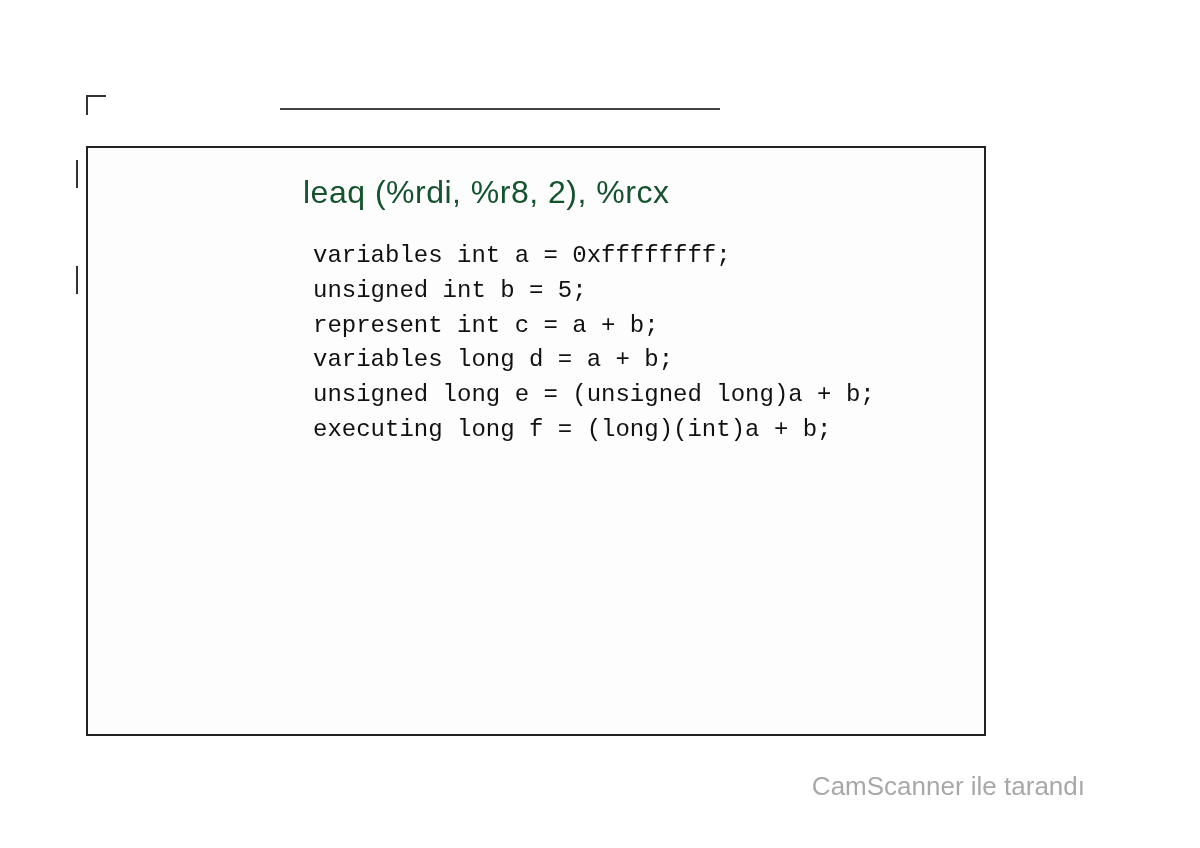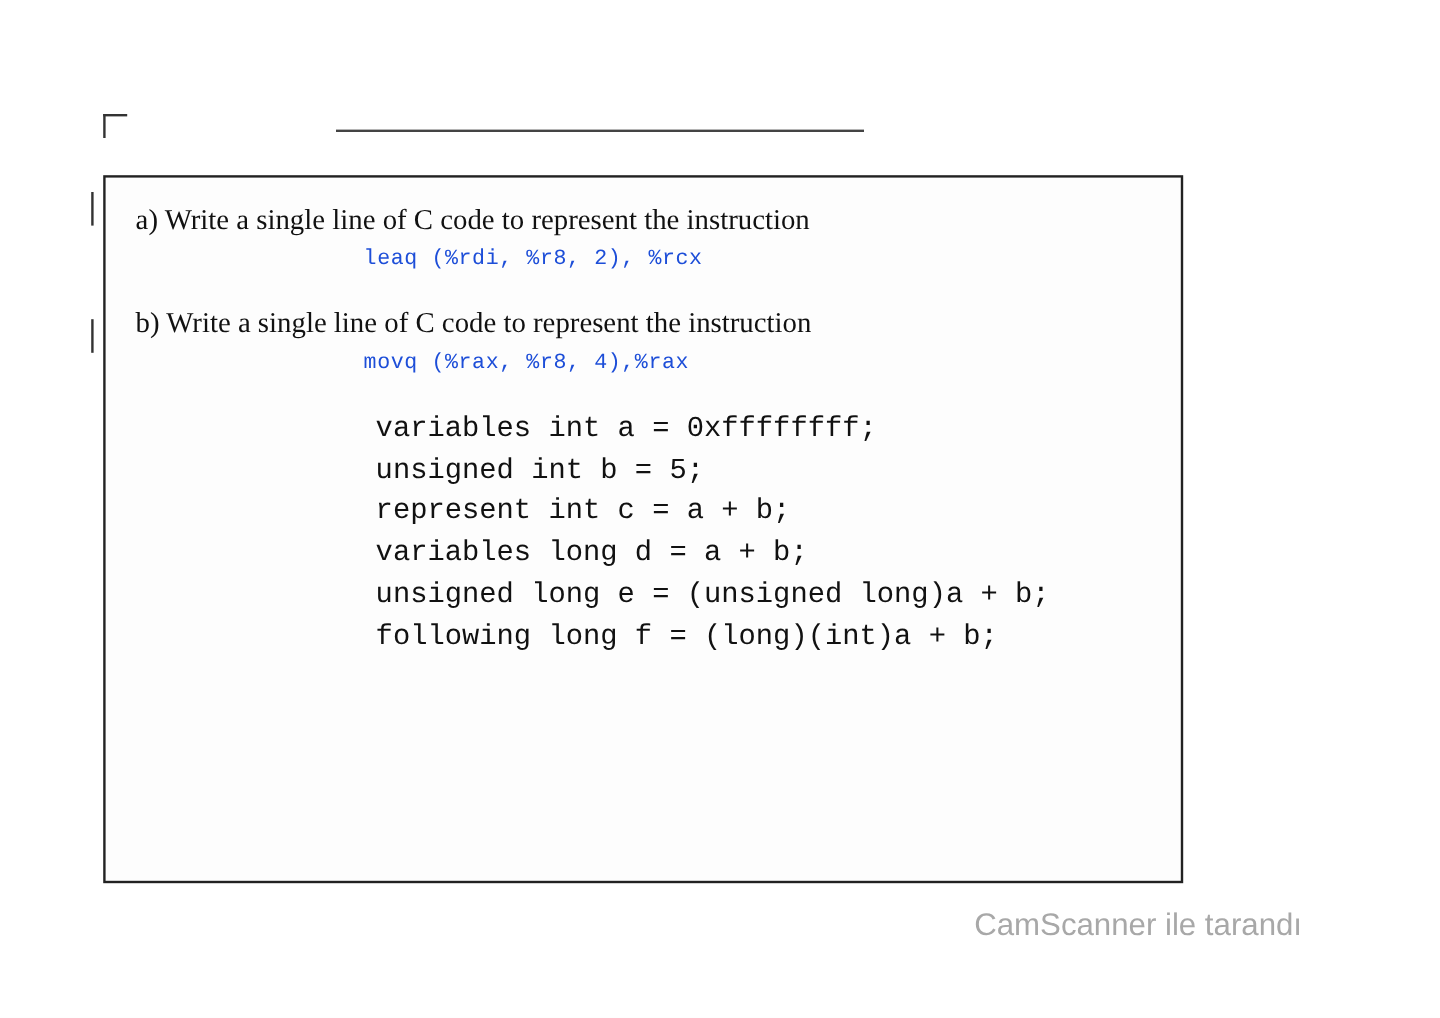--- a/index.html
+++ b/index.html
@@ -54,39 +54,39 @@
       font-size: 24px;
       color: #111;
       line-height: 1.35;
       font-family: 'Comic Sans MS', 'Segoe Script', cursive;
       font-weight: 400;
     }
     .problem-label {
       font-weight: 500;
     }
     .code-line {
-      font-family: Liberation Mono, monospace;
-      font-size: 18px;
-      color: #1d4ed8;
+      font-family: Liberation Sans, sans-serif;
+      font-size: 32px;
+      color: #14532d;
       margin-top: 6px;
       margin-left: 190px;
       letter-spacing: 0.5px;
     }
     .code-block {
       font-family: 'Courier New', Courier, monospace;
       font-size: 24px;
       color: #111;
       margin-top: 14px;
       margin-left: 200px;
       line-height: 1.45;
       white-space: pre;
     }
     .watermark {
       position: absolute;
-      bottom: 62px;
+      bottom: 46px;
       right: 115px;
       font-family: Arial, Helvetica, sans-serif;
       font-size: 26px;
       color: #a8a8a8;
       font-weight: 400;
     }
     .left-tick {
       position: absolute;
       left: -12px;
       top: 12px;
@@ -108,37 +108,30 @@
 
 <div class="page-container">
   <div class="top-line"></div>
   <div class="corner-mark"></div>
 
   <div class="content-box">
     <div class="left-tick"></div>
     <div class="left-tick2"></div>
 
     <div class="problem">
-      <div class="problem-text">
-        <span class="problem-label">a)</span><span> Write a single line of C code to represent the instruction</span>
-      </div>
       <div class="code-line">leaq  (%rdi, %r8, 2), %rcx</div>
     </div>
 
     <div class="problem">
-      <div class="problem-text">
-        <span class="problem-label">b)</span><span> Write a single line of C code to represent the instruction</span>
-      </div>
-      <div class="code-line">movq  (%rax, %r8, 4),%rax</div>
     </div>
 
     <div class="problem">
       <div class="code-block"><span>variables int a = 0xffffffff;</span>
 <span>unsigned int b = 5;</span>
 <span>represent int c = a + b;</span>
 <span>variables long d = a + b;</span>
 <span>unsigned long e = (unsigned long)a + b;</span>
-<span>following long f = (long)(int)a + b;</span></div>
+<span>executing long f = (long)(int)a + b;</span></div>
     </div>
   </div>
 
   <div class="watermark">CamScanner ile tarandı</div>
 </div>
 
 </body></html>

